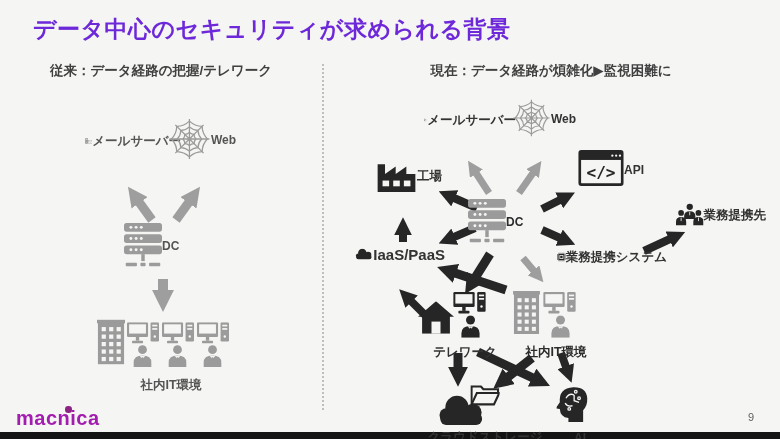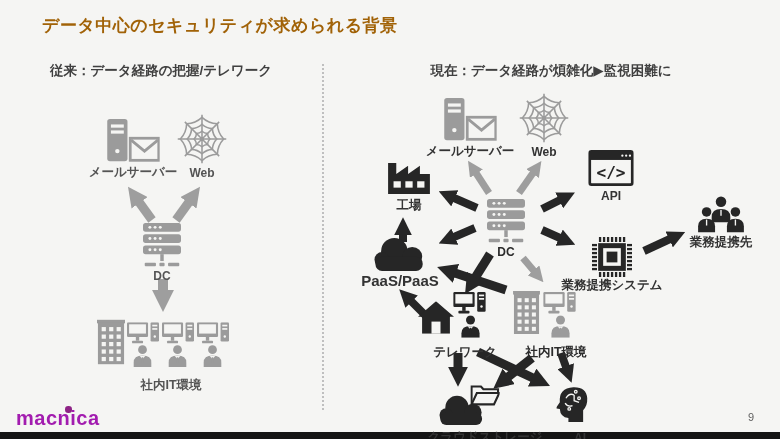--- a/index.html
+++ b/index.html
@@ -1,24 +1,24 @@
 <!DOCTYPE html>
 <html><head>
 <meta charset="utf-8">
 <style>
   html,body{margin:0;padding:0;}
   body{font-family:"Liberation Sans","DejaVu Sans",sans-serif;background:#d8d8d8;}
   .slide{position:relative;width:780px;height:439px;background:#f5f5f3;overflow:hidden;}
-  .title{position:absolute;left:42px;top:14px;font-size:17px;font-weight:800;color:#a16207;letter-spacing:0.5px;white-space:nowrap;}
+  .title{position:absolute;left:33px;top:14px;font-size:23px;font-weight:800;color:#6d28d9;letter-spacing:0.5px;white-space:nowrap;}
   .heading{position:absolute;top:62px;font-size:13.5px;font-weight:bold;color:#404040;white-space:nowrap;}
   .heading.left{left:50px;}
   .heading.right{left:411px;width:280px;text-align:center;}
   .divider{position:absolute;left:322px;top:64px;height:346px;width:0;border-left:2px dotted #bfbfbf;}
   .arrows{position:absolute;left:0;top:0;pointer-events:none;z-index:1;}
-  .node{position:absolute;display:flex;flex-direction:column;align-items:center;z-index:2;}
+  .node{position:absolute;display:flex;flex-direction:row;align-items:center;z-index:2;}
   .node .nlabel{font-weight:bold;font-size:12.5px;color:#333;white-space:nowrap;margin-top:2px;text-align:center;line-height:1.05;}
   .node .nlabel.latin{font-size:12px;}
   .node.cluster{display:block;}
   .node.cluster .part{position:absolute;}
   .node.cluster .nlabel{position:absolute;left:50%;transform:translateX(-50%);margin:8px;}
   .gray{color:#9b9b9b;}
   .black{color:#262626;}
   .panel-left .nlabel{color:#545454;}
   .logo{position:absolute;left:16px;top:408px;font-size:20px;font-weight:800;color:#a21caf;letter-spacing:0.5px;line-height:20px;}
   .logo-dot{position:absolute;left:49px;top:-2px;width:6.5px;height:6.5px;border-radius:50%;background:#8e2386;}
@@ -307,21 +307,21 @@
     <div class="node gray" style="left:468px;top:199px;width:76px;">
       <svg class="icon" width="38" height="45" viewBox="0 0 44 52">
           <use href="#sym-dc"></use>
         </svg>
       <div class="nlabel latin" style="color:#2b2b2b;">DC</div>
     </div>
     <div class="node black" style="left:355px;top:237px;width:90px;">
       <svg class="icon" width="58" height="34" viewBox="0 0 60 36">
           <use href="#sym-cloud"></use>
         </svg>
-      <div class="nlabel latin" style="font-size:15px;">PaaS/PaaS</div>
+      <div class="nlabel latin" style="font-size:15px;">IaaS/PaaS</div>
     </div>
     <div class="node black" style="left:557px;top:237px;width:110px;">
       <svg class="icon" width="40" height="40" viewBox="0 0 52 52">
           <use href="#sym-chip"></use>
         </svg>
       <div class="nlabel">業務提携システム</div>
     </div>
     <div class="node black" style="left:676px;top:195px;width:90px;">
       <svg class="icon" width="46" height="39" viewBox="0 0 54 46">
           <use href="#sym-people"></use>

